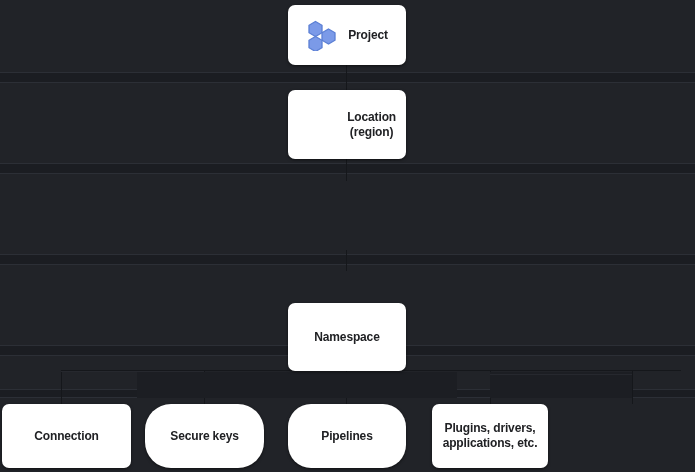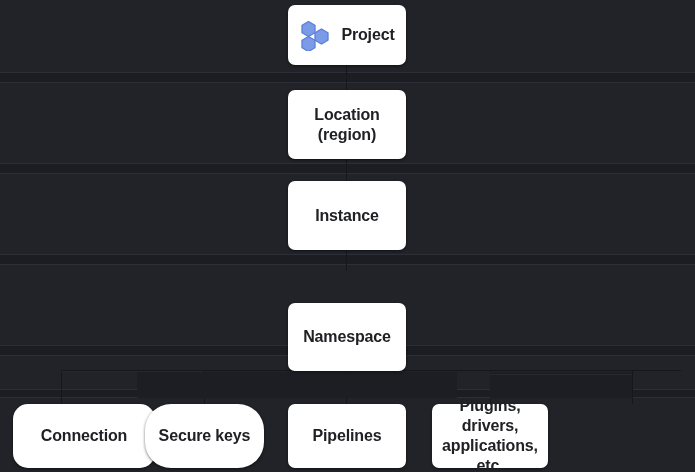--- a/index.html
+++ b/index.html
@@ -67,50 +67,50 @@
     box-sizing: border-box;
     display: flex;
     align-items: center;
     justify-content: center;
     gap: 10px;
     padding: 6px 10px;
     box-shadow: 0 1px 3px rgba(0,0,0,0.55);
   }
   .node .label {
     color: #202124;
-    font-size: 16px;
+    font-size: 12px;
     font-weight: bold;
     line-height: 1.25;
     text-align: center;
     letter-spacing: -0.15px;
     white-space: pre-line;
   }
   .node.with-icon {
     justify-content: center;
   }
   .node .icon {
     flex: 0 0 auto;
     width: 32px;
     height: 32px;
     display: block;
   }
 
   
   .spine { left: 288px; width: 118px; }
 
   #node-project   { top: 5px;   height: 60px; }
-  #node-location  { top: 90px;  height: 69px; }
+  #node-location  { top: 90px;  height: 69px; justify-content: flex-end; }
   #node-instance  { top: 181px; height: 69px; }
   #node-namespace { top: 271px; height: 68px; margin-top: 32px; }
 
   
   .leaf { top: 404px; height: 64px; }
-  #node-connection      { left: 13px;   width: 142px; border-radius: 15px; }
+  #node-connection      { left: 2px;   width: 129px; }
   #node-secure-keys     { left: 145px; width: 119px; border-radius: 26px; }
-  #node-pipelines       { left: 288px; width: 118px; }
+  #node-pipelines       { left: 288px; width: 118px; border-radius: 23px; }
   #node-plugins         { left: 432px; width: 116px; }
   #node-compute-profile { left: 572px; width: 122px; }
 </style>
 </head>
 <body>
 
 <div id="canvas">
 
   <div class="band" style="top:72px;  height:11px;"></div>
   <div class="band" style="top:163px; height:11px;"></div>
@@ -145,23 +145,20 @@
       </svg>
     </span>
     <span class="label">Project</span>
   </div>
 
   <div class="node spine" id="node-location">
     <span class="label">Location
 (region)</span>
   </div>
 
-  <div class="node spine" id="node-instance">
-    <span class="label">Instance</span>
-  </div>
 
   <div class="node spine" id="node-namespace">
     <span class="label">Namespace</span>
   </div>
 
   <div class="node leaf" id="node-connection">
     <span class="label">Connection</span>
   </div>
 
   <div class="node leaf" id="node-secure-keys">

